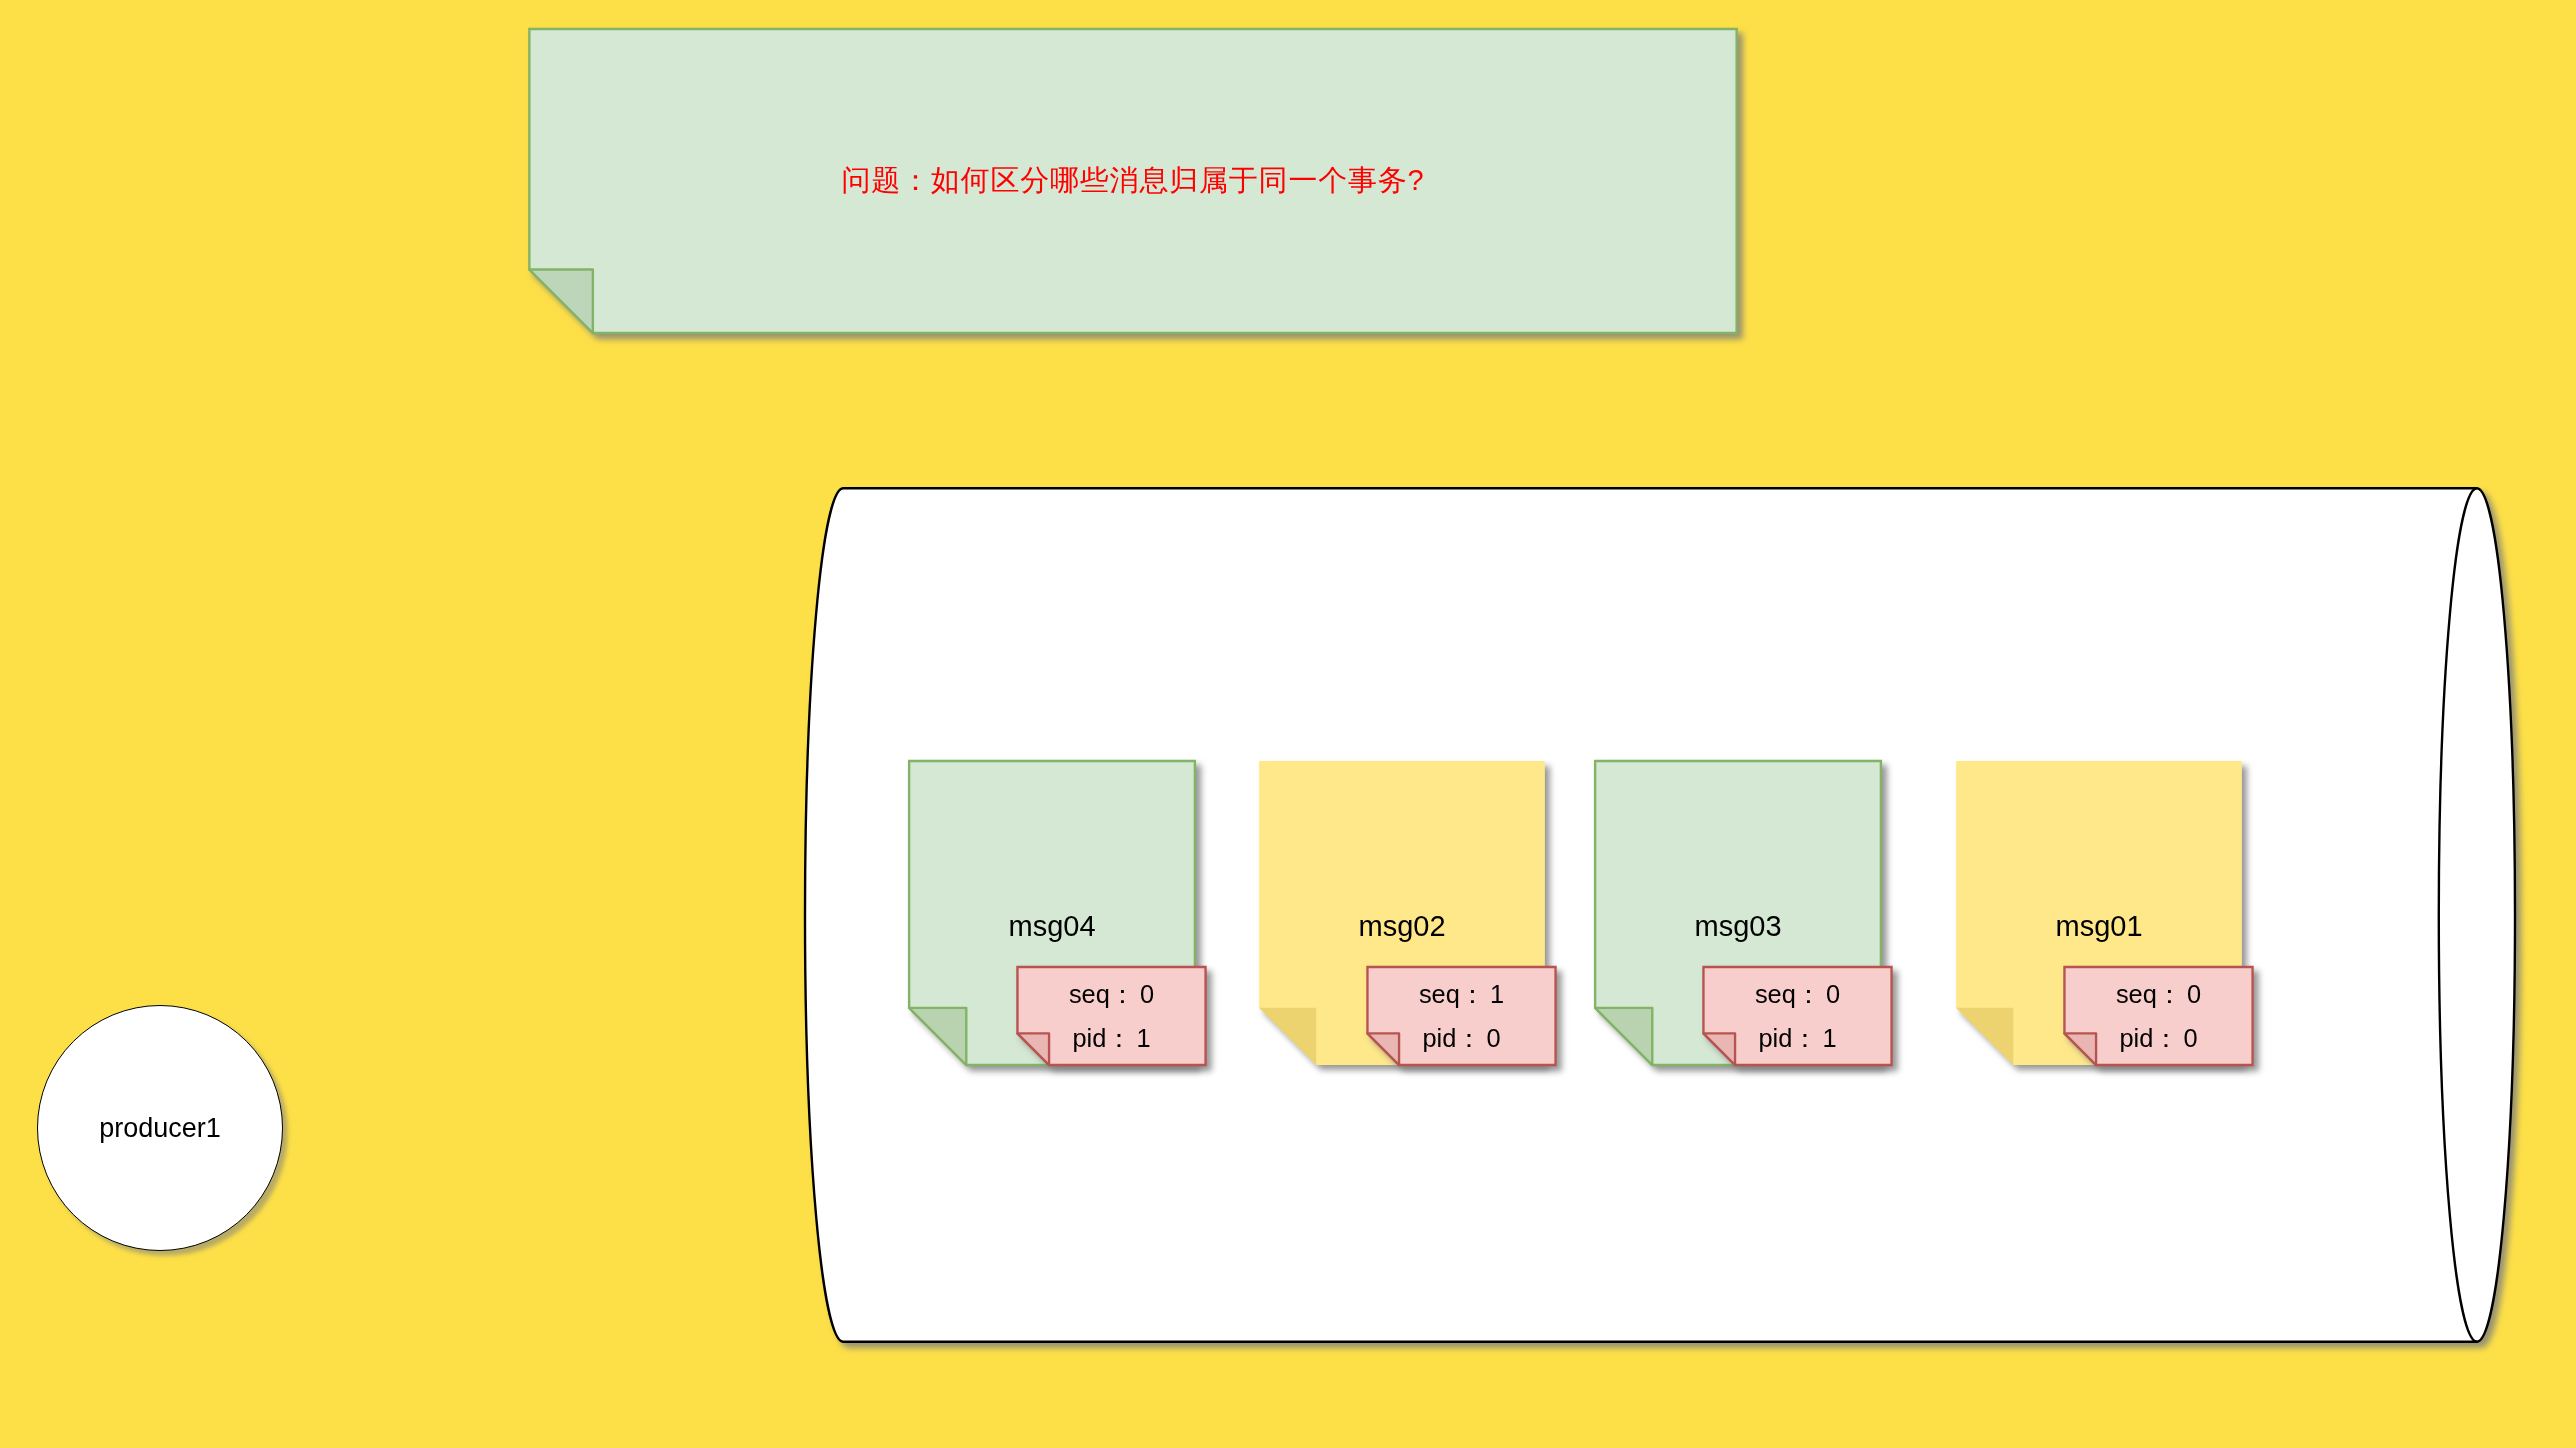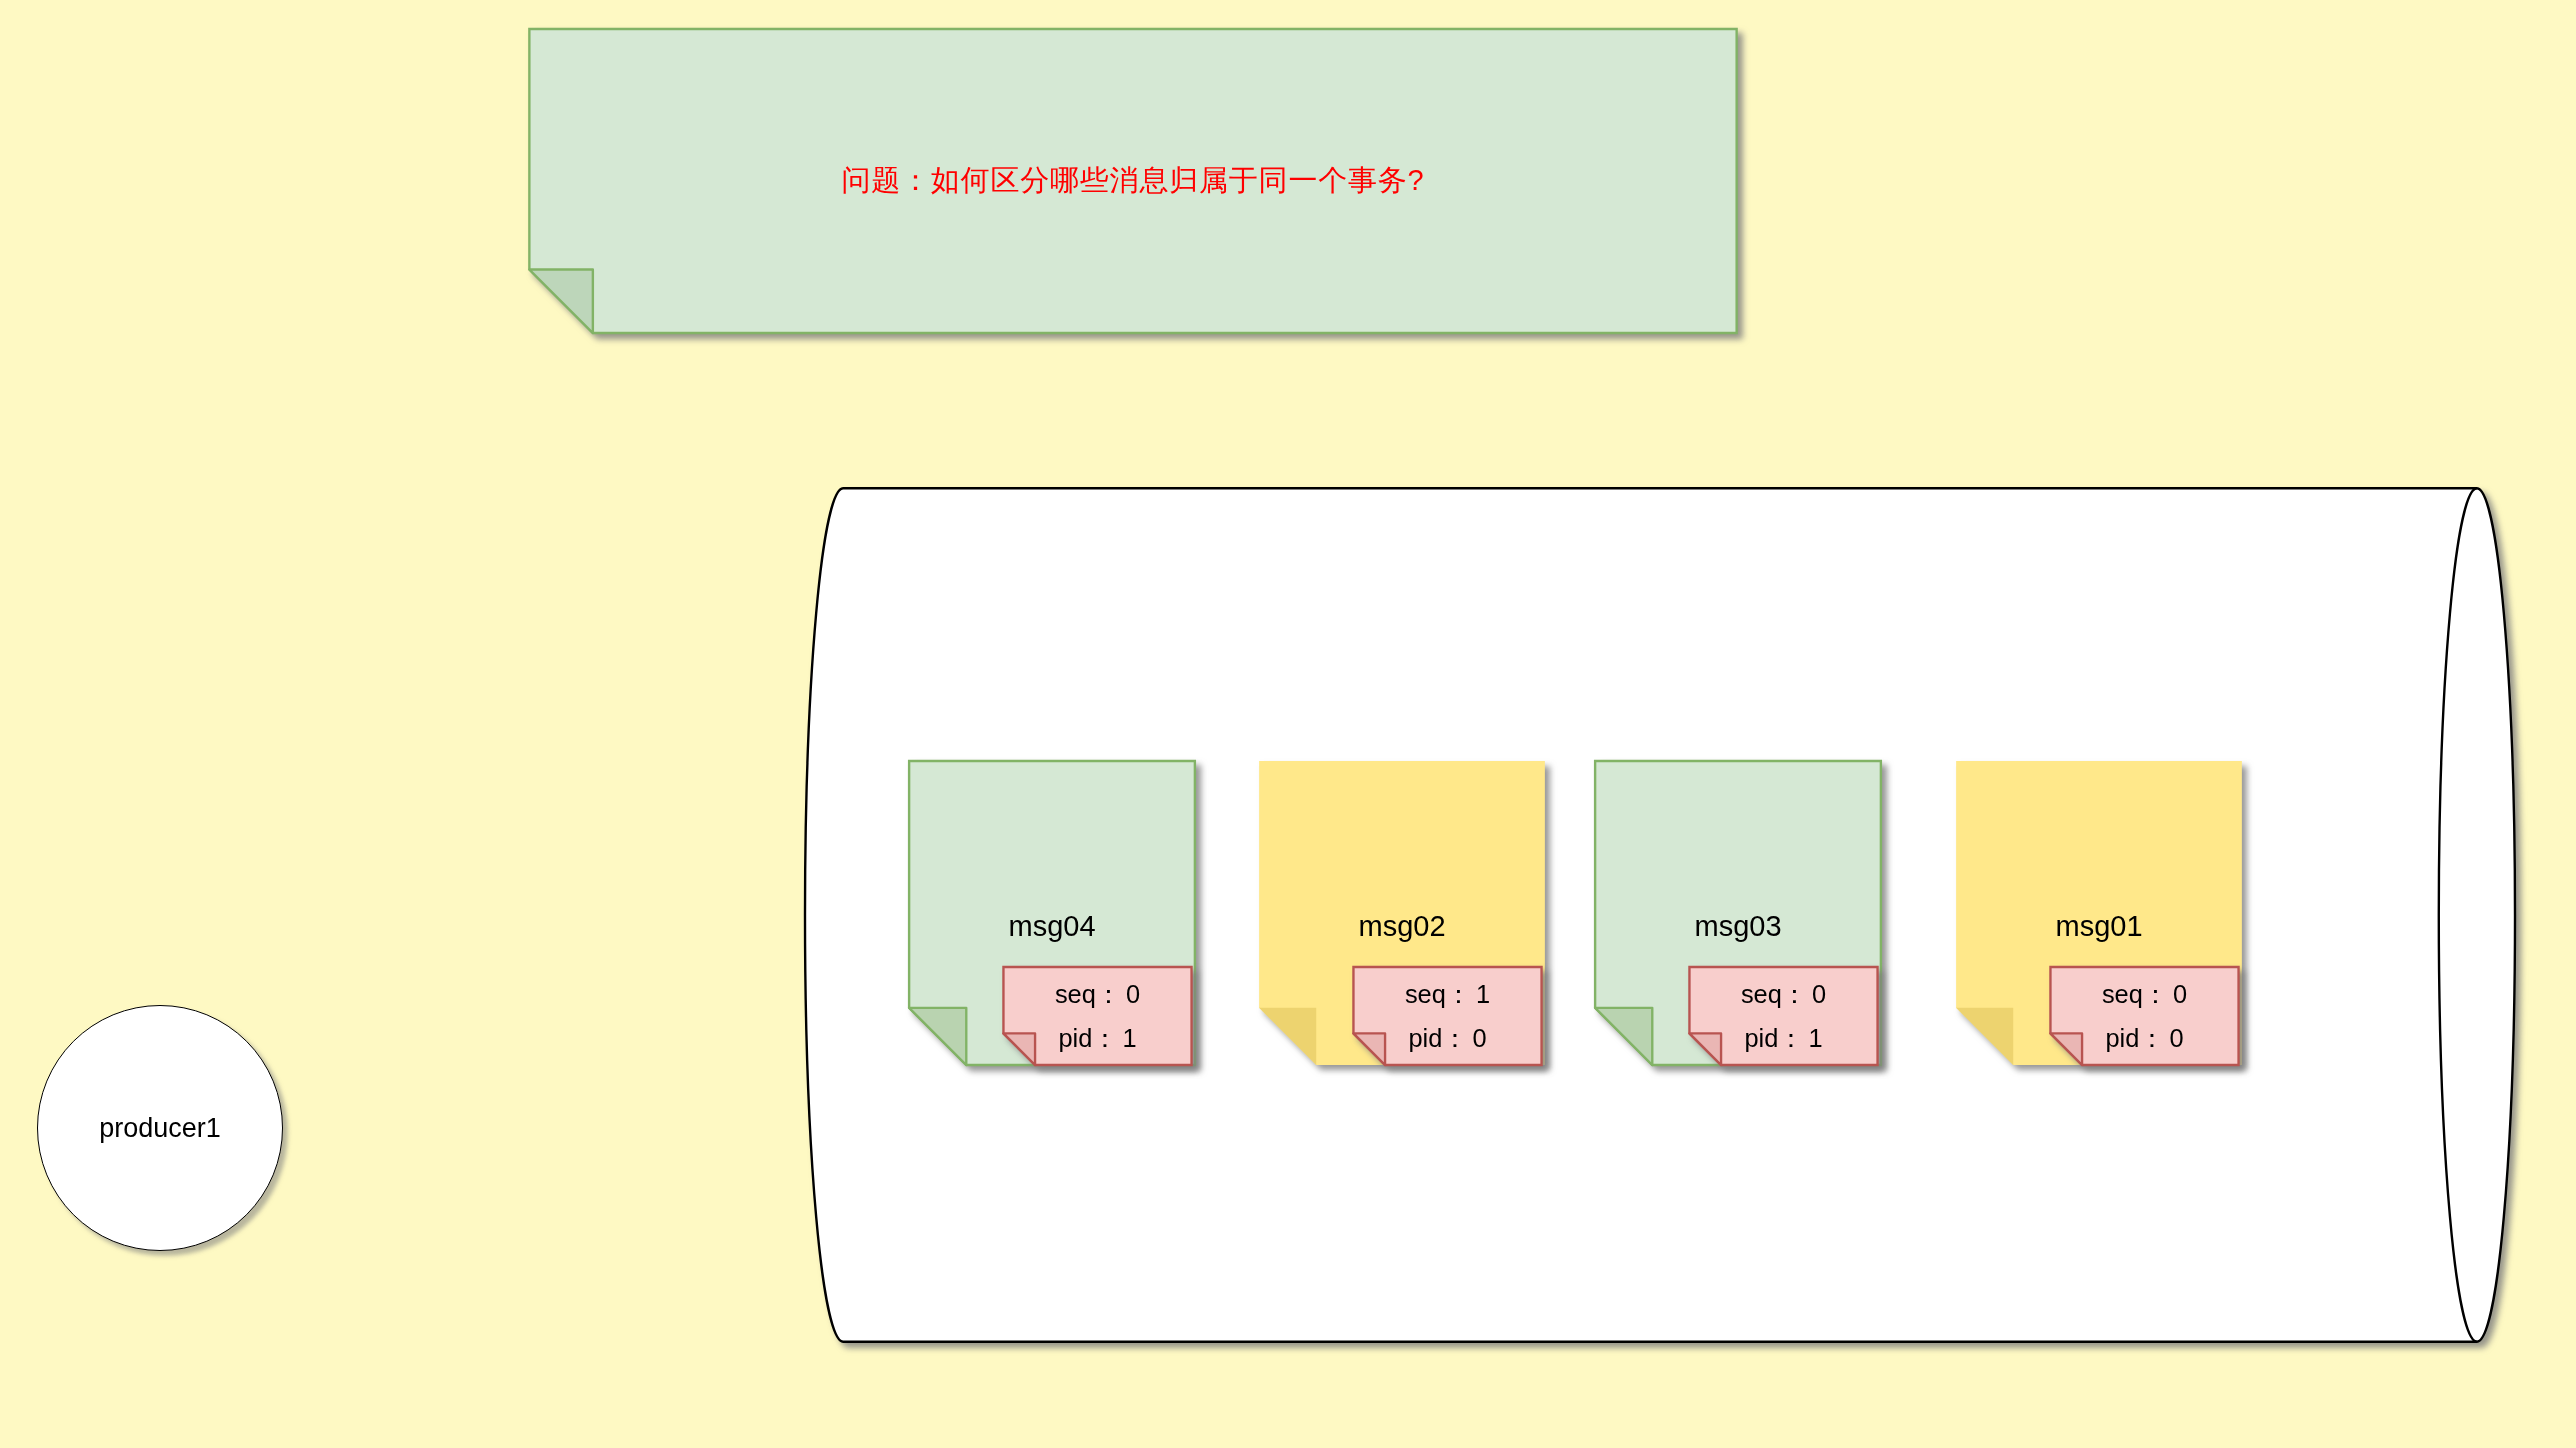--- a/index.html
+++ b/index.html
@@ -4,21 +4,21 @@
 <style>
   html, body {
     margin: 0;
     padding: 0;
     background: #000000;
   }
   .stage {
     position: relative;
     width: 2576px;
     height: 1448px;
-    background: #fef9c3;
+    background: #fde047;
     overflow: hidden;
     font-family: "Liberation Sans", sans-serif;
     color: #000;
   }
   .abs { position: absolute; }
   svg.shape {
     position: absolute;
     left: 0;
     top: 0;
     overflow: visible;
@@ -67,21 +67,21 @@
     left: 0; right: 0; top: 145px;
     height: 41px; line-height: 41px;
     text-align: center;
     font-size: 29px;
     color: #000000;
   }
 
   
   .tag {
     position: absolute;
-    left: 94px; top: 206px;
+    left: 108px; top: 206px;
     width: 189px; height: 98px;
   }
   .tag .tag-body { fill: #f8cecc; stroke: #b85450; stroke-width: 3; }
   .tag .tag-fold { fill: #eab6b4; stroke: #b85450; stroke-width: 3; stroke-linejoin: round; }
   .tag-lines {
     position: absolute; left: 0; top: 0; right: 0; bottom: 0;
     display: flex; flex-direction: column;
     align-items: center; justify-content: center;
     font-size: 25.4px;
     line-height: 44px;

